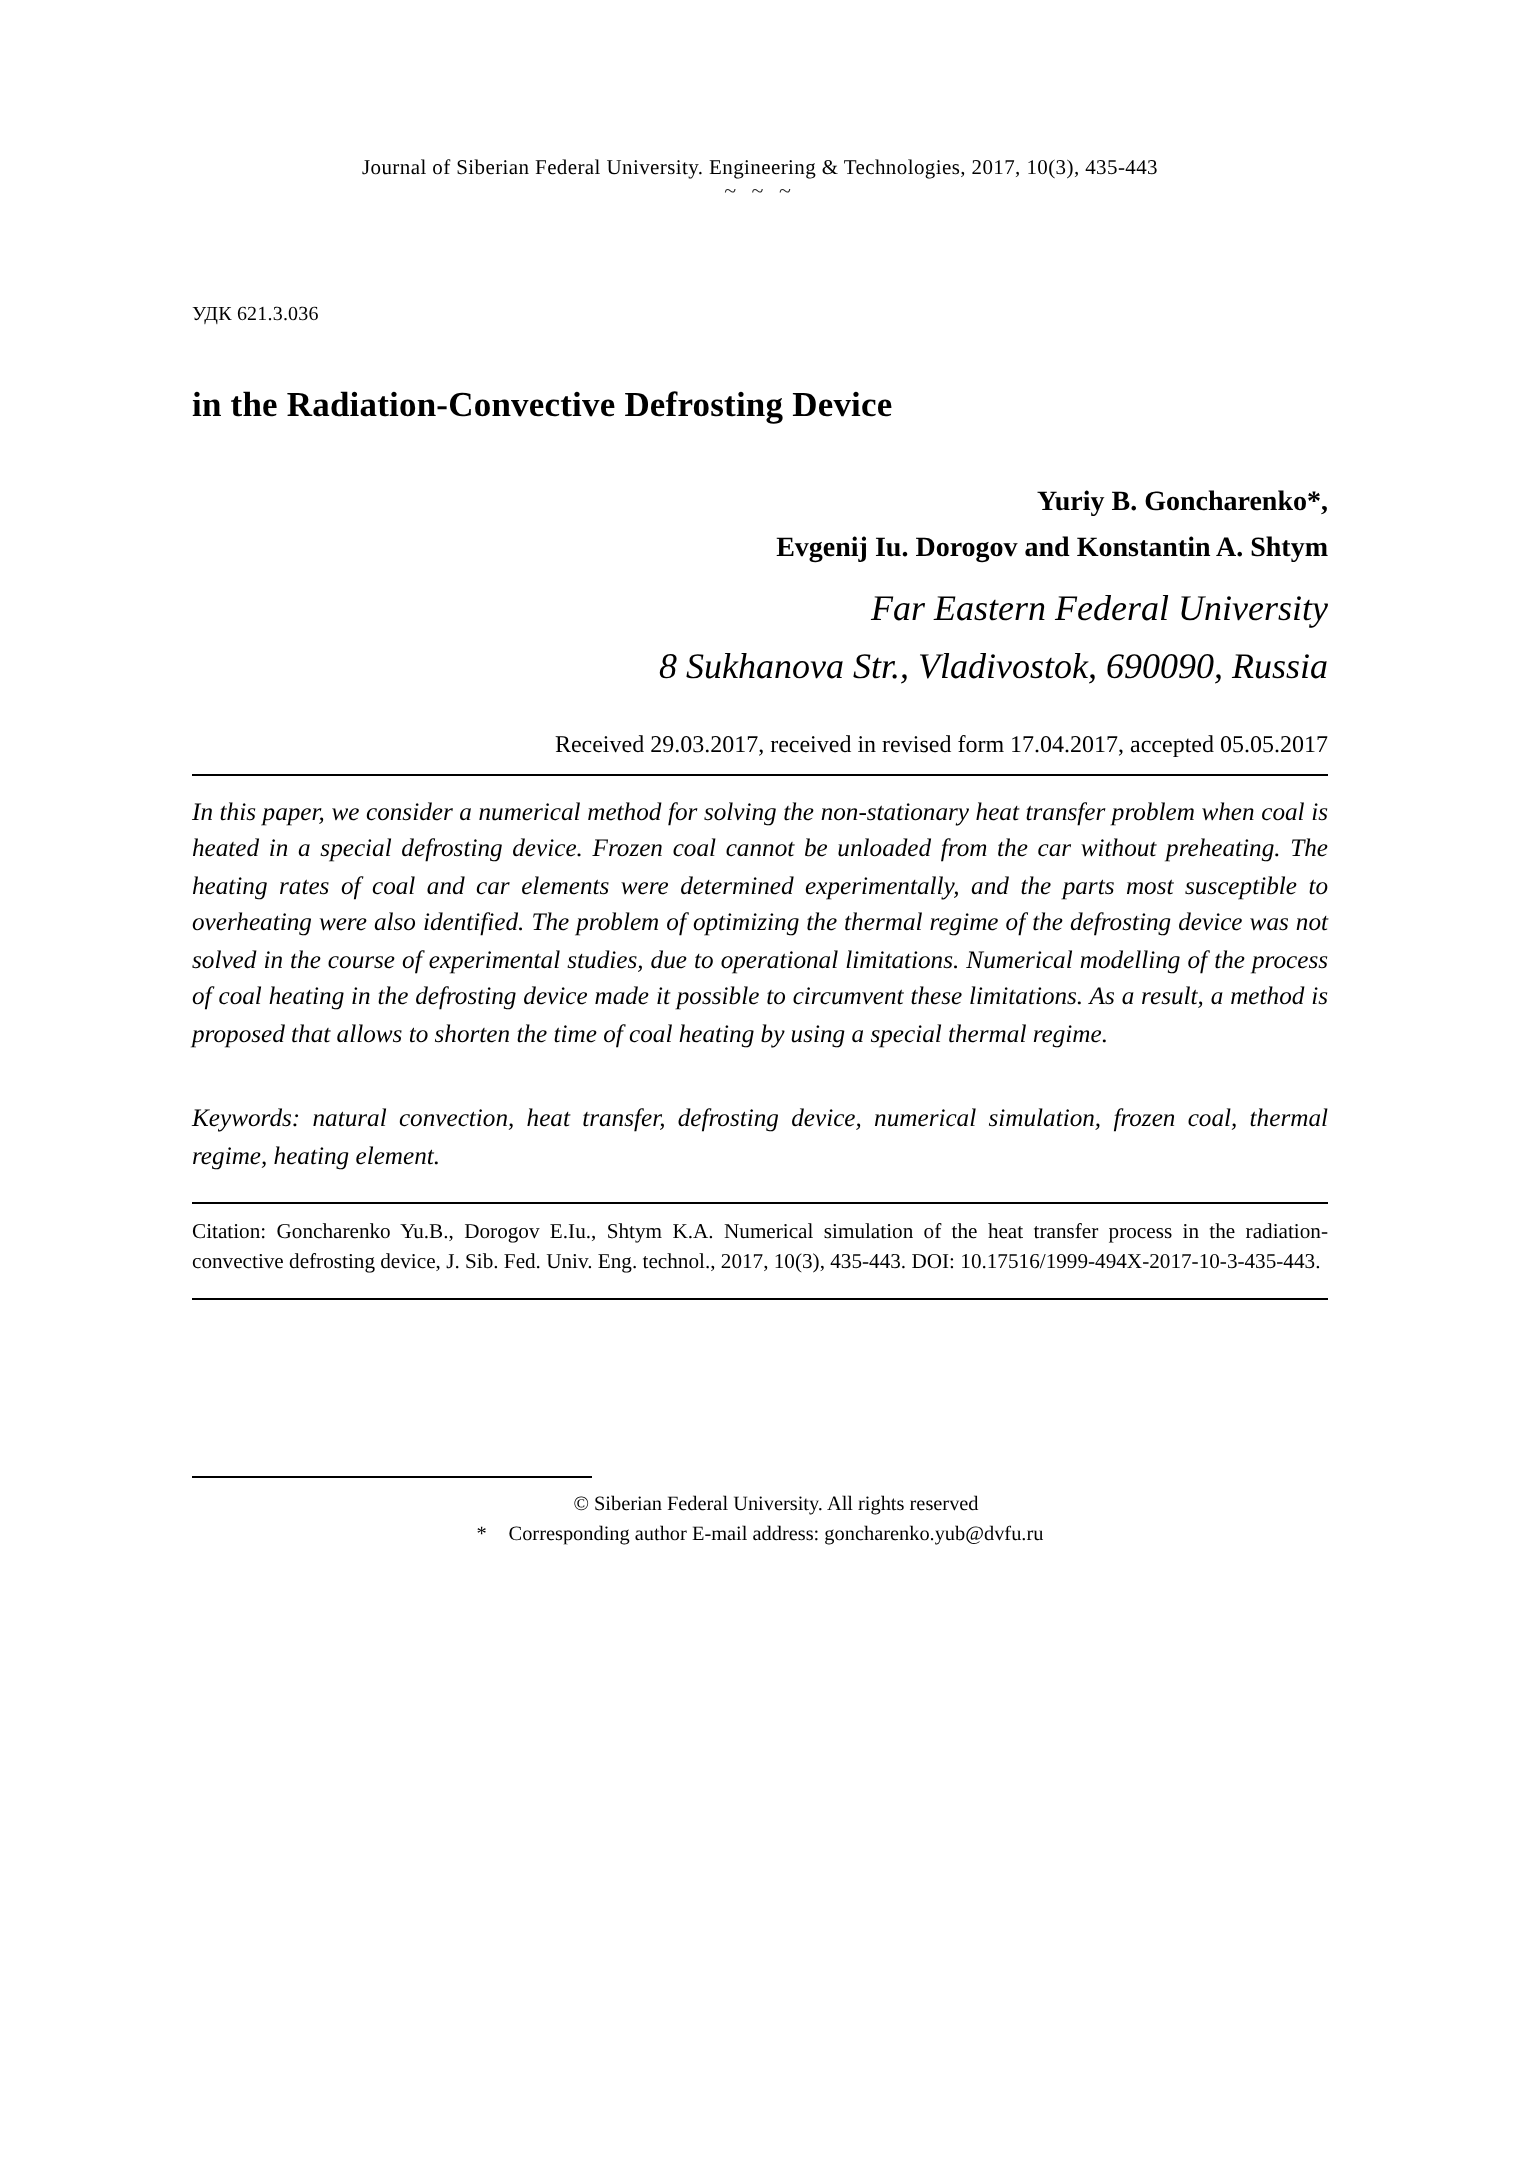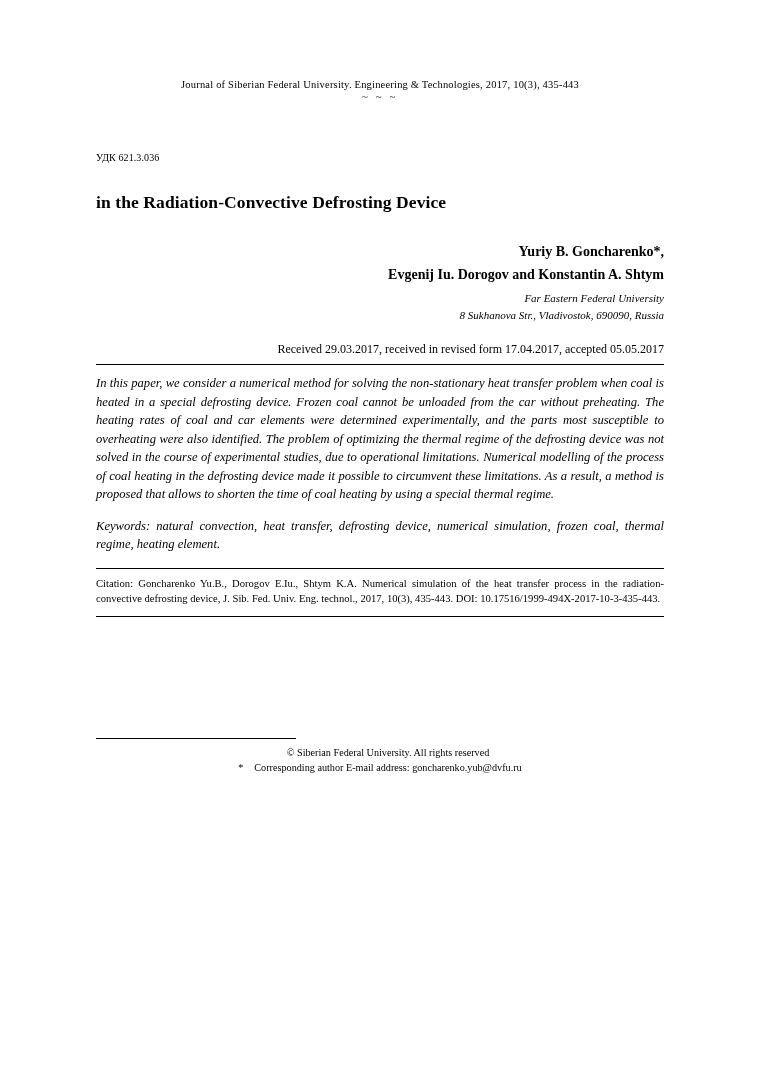--- a/index.html
+++ b/index.html
@@ -51,21 +51,21 @@
   .authors {
     margin-top: 26px;
     text-align: right;
     font-size: 14px;
     font-weight: bold;
     line-height: 1.62;
   }
   .affiliation {
     margin-top: 3px;
     text-align: right;
-    font-size: 11px;
+    font-size: 18px;
     font-style: italic;
     line-height: 1.62;
   }
   .received {
     margin-top: 17px;
     text-align: right;
     font-size: 12px;
   }
   .rule {
     border: none;
@@ -74,21 +74,21 @@
     height: 0;
   }
   .abstract {
     margin-top: 9px;
     font-size: 12.6px;
     font-style: italic;
     text-align: justify;
     line-height: 1.47;
   }
   .keywords {
-    margin-top: 13px;
+    margin-top: 24px;
     font-size: 12.6px;
     font-style: italic;
     text-align: justify;
     line-height: 1.47;
   }
   .rule2 {
     border: none;
     border-top: 1px solid #000;
     margin: 14px 0 0 0;
     height: 0;

